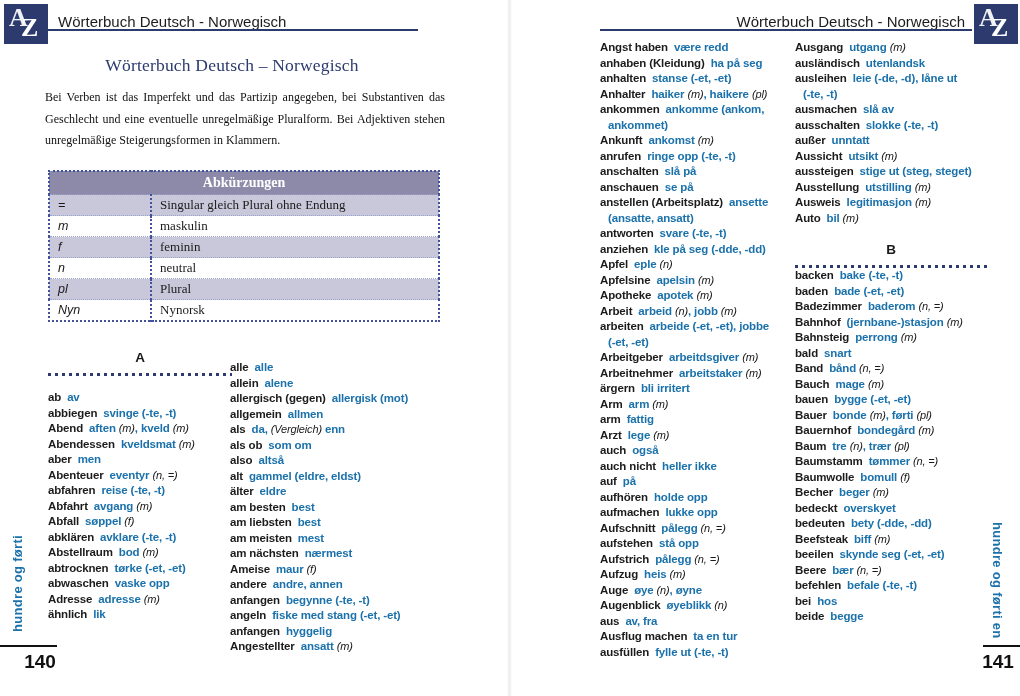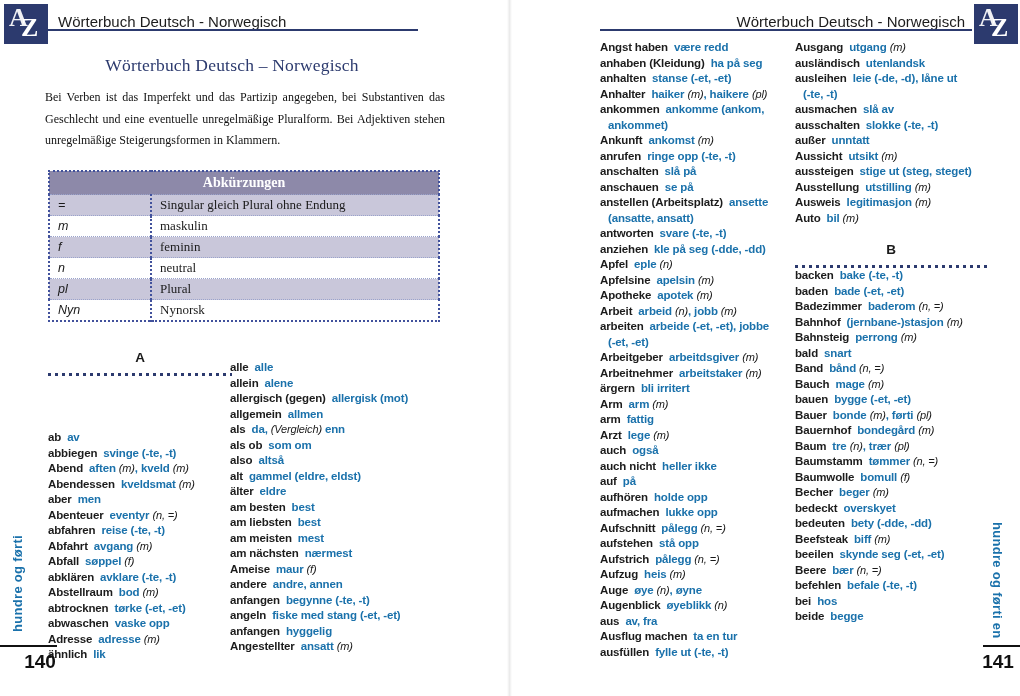--- a/index.html
+++ b/index.html
@@ -50,21 +50,21 @@
   .dots{height:3px;margin-top:8px;
     background-image:repeating-linear-gradient(90deg,var(--navy) 0 3px,transparent 3px 7px);}
   .a-block{position:absolute;left:48px;top:350px;width:184px;}
   
   .col{position:absolute;}
   .entry{white-space:pre;line-height:15.5px;font-size:11.5px;letter-spacing:-0.15px;
     padding-left:8px;text-indent:-8px;}
   .de{font-weight:bold;color:#1c1c1c;margin-right:6px;}
   .trans{font-weight:bold;color:var(--blue);}
   .gram{font-style:italic;font-weight:normal;color:#1a1a1a;font-size:11px;}
-  #lcol1{left:48px;top:430px;width:186px;}
+  #lcol1{left:48px;top:390px;width:186px;}
   #lcol2{left:230px;top:360px;width:208px;}
   #rcol1{left:600px;top:40px;width:193px;}
   #rcol2{left:795px;top:40px;width:192px;}
   .b-sect{margin-top:16px;}
   #rcol2-b{margin-top:0;}
   
   .vtext{position:absolute;font-weight:bold;font-size:13px;color:var(--blue);letter-spacing:.3px;}
   .vtext-left{left:10px;top:535px;writing-mode:vertical-rl;transform:rotate(180deg);}
   .vtext-right{left:990px;top:522px;writing-mode:vertical-rl;}
   

